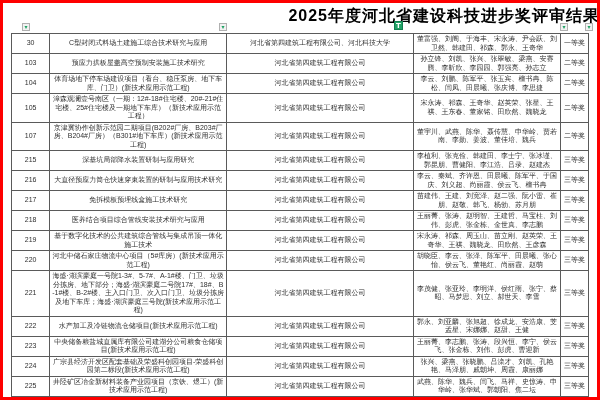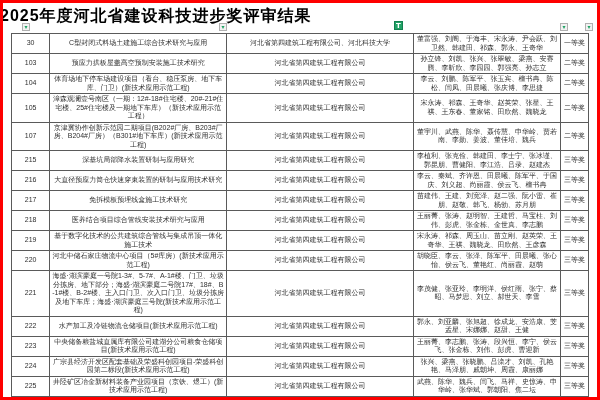--- a/index.html
+++ b/index.html
@@ -5,21 +5,21 @@
   html, body { margin:0; padding:0; }
   body {
     width:600px; height:400px; position:relative; overflow:hidden;
     background:#ffffff; font-family:"Liberation Sans","DejaVu Sans",sans-serif;
   }
   .red-frame {
     position:absolute; inset:0; border:3px solid #fe0000;
     box-sizing:border-box; pointer-events:none; z-index:10;
   }
   .title {
-    text-align:left; font-size:16px; font-weight:bold; color:#000;
+    text-align:right; font-size:16px; font-weight:bold; color:#000;
     padding-top:6px; letter-spacing:1px;
   }
   .filter-marker {
     position:absolute; width:8px; height:8px; box-sizing:border-box;
     background:#f2f2f2; border:1px solid #b0b0b0; color:#21a366;
     font-size:6px; line-height:6px; text-align:center; z-index:5;
     font-family:"DejaVu Sans",sans-serif;
   }
   .filter-marker.active {
     background:#21a366; border:1px solid #128050; color:#ffffff;

